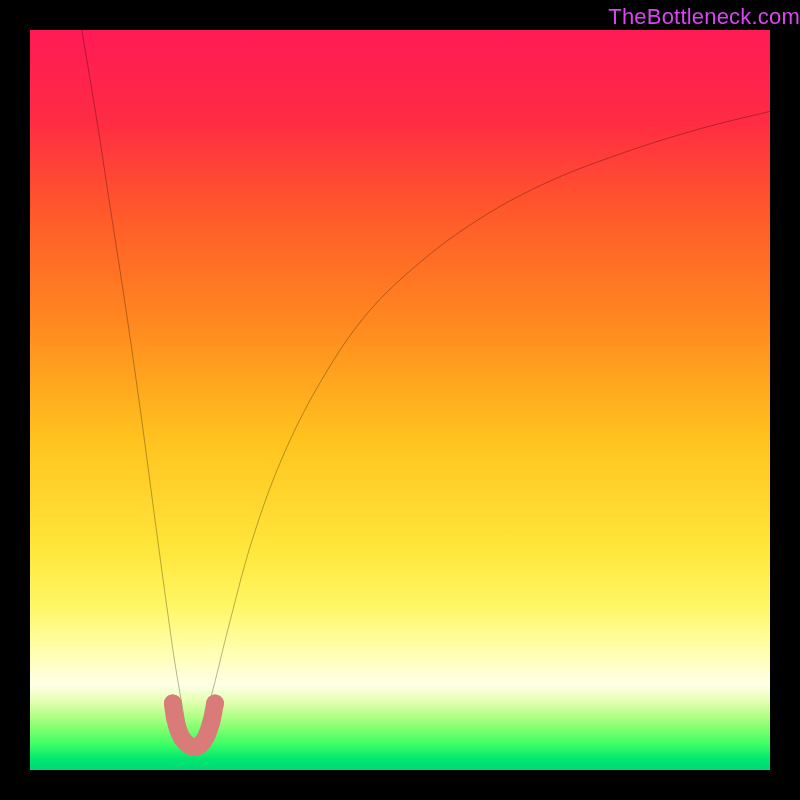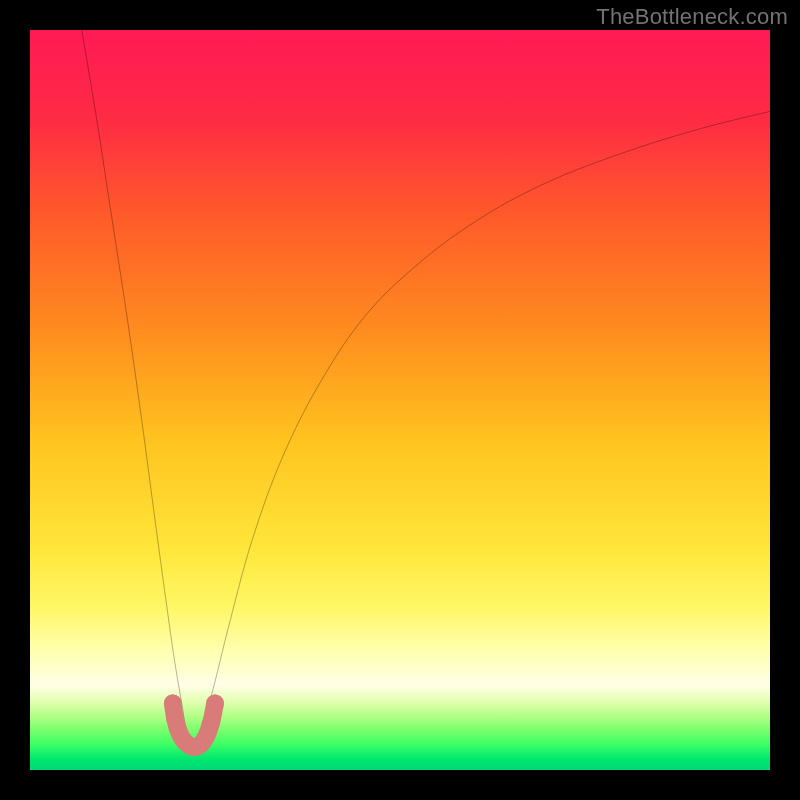--- a/index.html
+++ b/index.html
@@ -34,22 +34,22 @@
   }
   svg.curves {
     position: absolute;
     top: 0; left: 0;
     width: 100%;
     height: 100%;
   }
   .watermark {
     position: absolute;
     top: 4px;
-    right: 12px;
-    color: #737373;
+    right: 0;
+    color: #d946ef;
     font-size: 22px;
     font-weight: 500;
     letter-spacing: 0.2px;
     user-select: none;
   }
 </style>
 </head>
 <body>
 
 <div class="frame">

